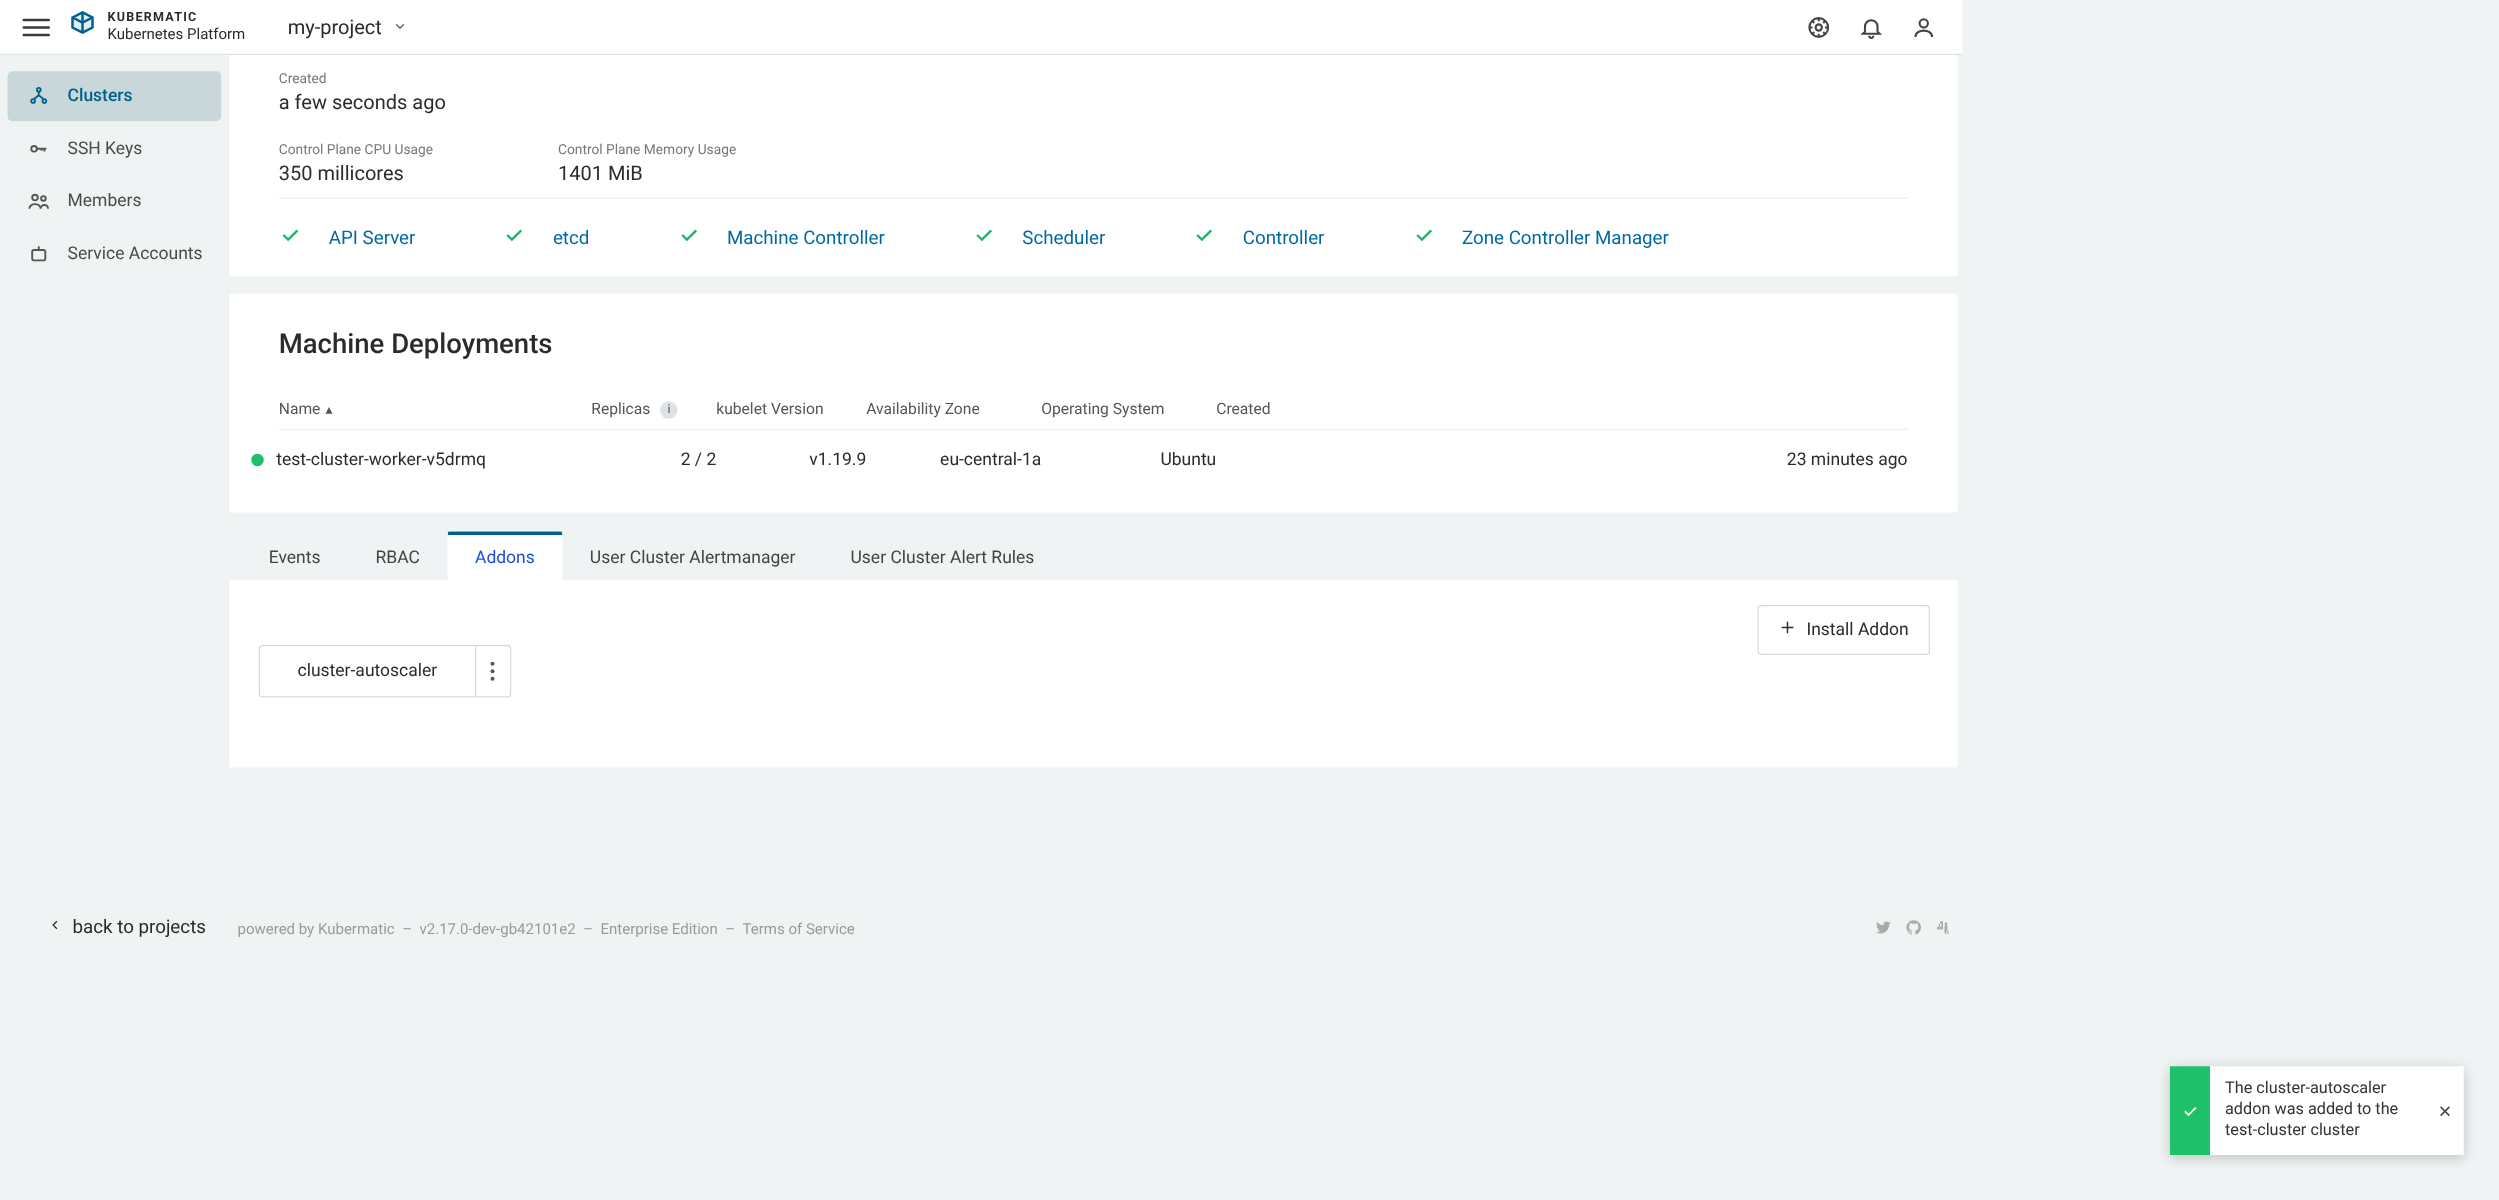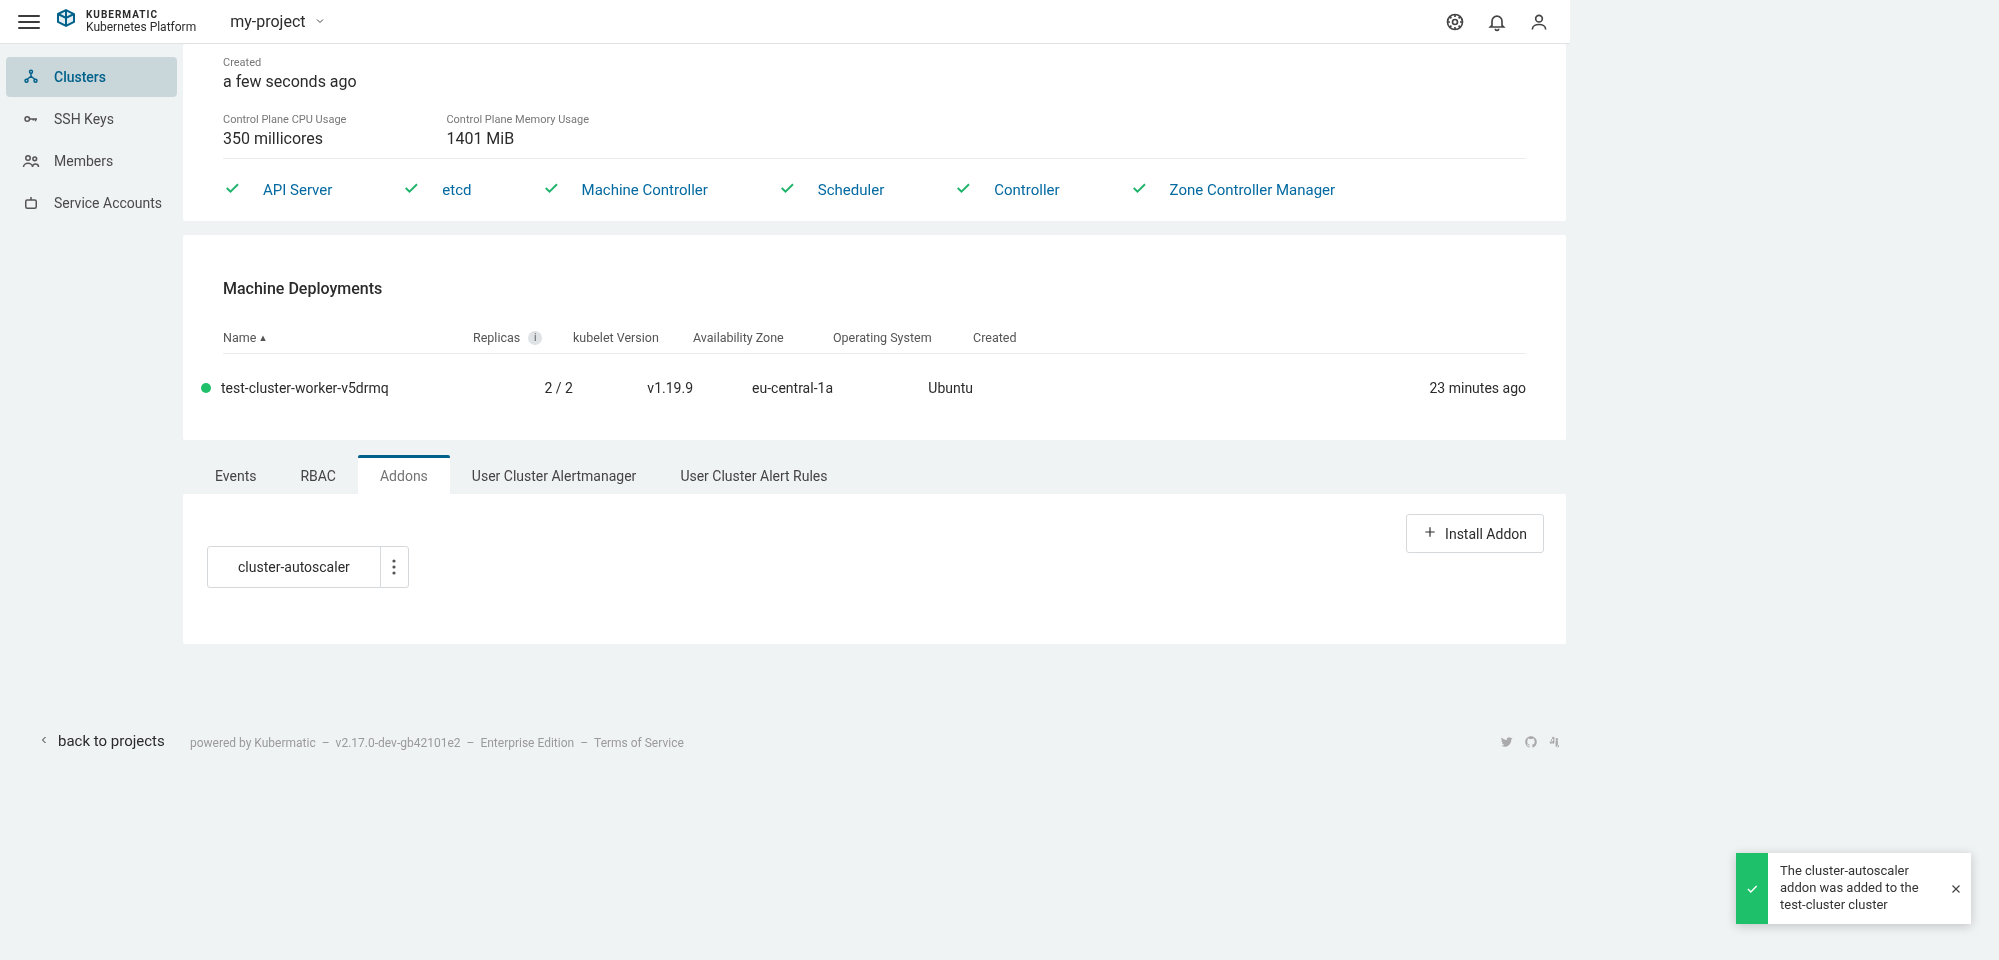--- a/index.html
+++ b/index.html
@@ -131,31 +131,30 @@
   }
   .check {
     color: #1fb36b;
   }
   .check svg { width: 18px; height: 18px; stroke: #1fb36b; }
 
   .md-card {
     padding: 28px 40px 18px 40px;
   }
   .md-card h2 {
-    font-size: 16px;
+    font-size: 22px;
     font-weight: 500;
     color: #2b2b2b;
     margin-bottom: 24px;
-    margin-top: 16px;
   }
   .md-table { width: 100%; }
   .md-head, .md-row { display: grid; grid-template-columns: 250px 100px 120px 140px 140px 1fr; align-items: center; gap: 0; text-align: right; }
   .md-head { font-size: 12.5px; color: #555; padding: 8px 0; }
   .md-head .col { display:flex; align-items:center; gap:4px; }
-  .md-row { font-size: 14px; color: #2b2b2b; padding: 26px 0; border-top: 1px solid #ececec; }
+  .md-row { font-size: 14px; color: #2b2b2b; padding: 16px 0; border-top: 1px solid #ececec; }
   .status-dot { width: 10px; height: 10px; border-radius: 50%; background: #1fc06a; display:inline-block; margin-right:10px; margin-left:-22px; }
   .md-row .name-col { display:flex; align-items:center; }
   .sort-arrow { font-size: 11px; }
   .info-badge { width:14px;height:14px;border-radius:50%;background:#e0e3e5;display:inline-flex;align-items:center;justify-content:center;font-size:10px;color:#555;margin-left:4px; }
 
   
   .tabs-row {
     display: flex;
     align-items: flex-end;
     height: 40px;
@@ -165,21 +164,21 @@
     padding: 10px 22px;
     font-size: 14px;
     color: #444;
     cursor: pointer;
   }
   .tab.active {
     background: #fff;
     border-top: 3px solid #00618a;
     border-top-left-radius: 2px;
     border-top-right-radius: 2px;
-    color: #737373;
+    color: #1d4ed8;
   }
 
   .addons-panel {
     background: #fff;
     min-height: 150px;
     padding: 22px 24px 30px 24px;
     position: relative;
   }
   .install-btn {
     position: absolute;

